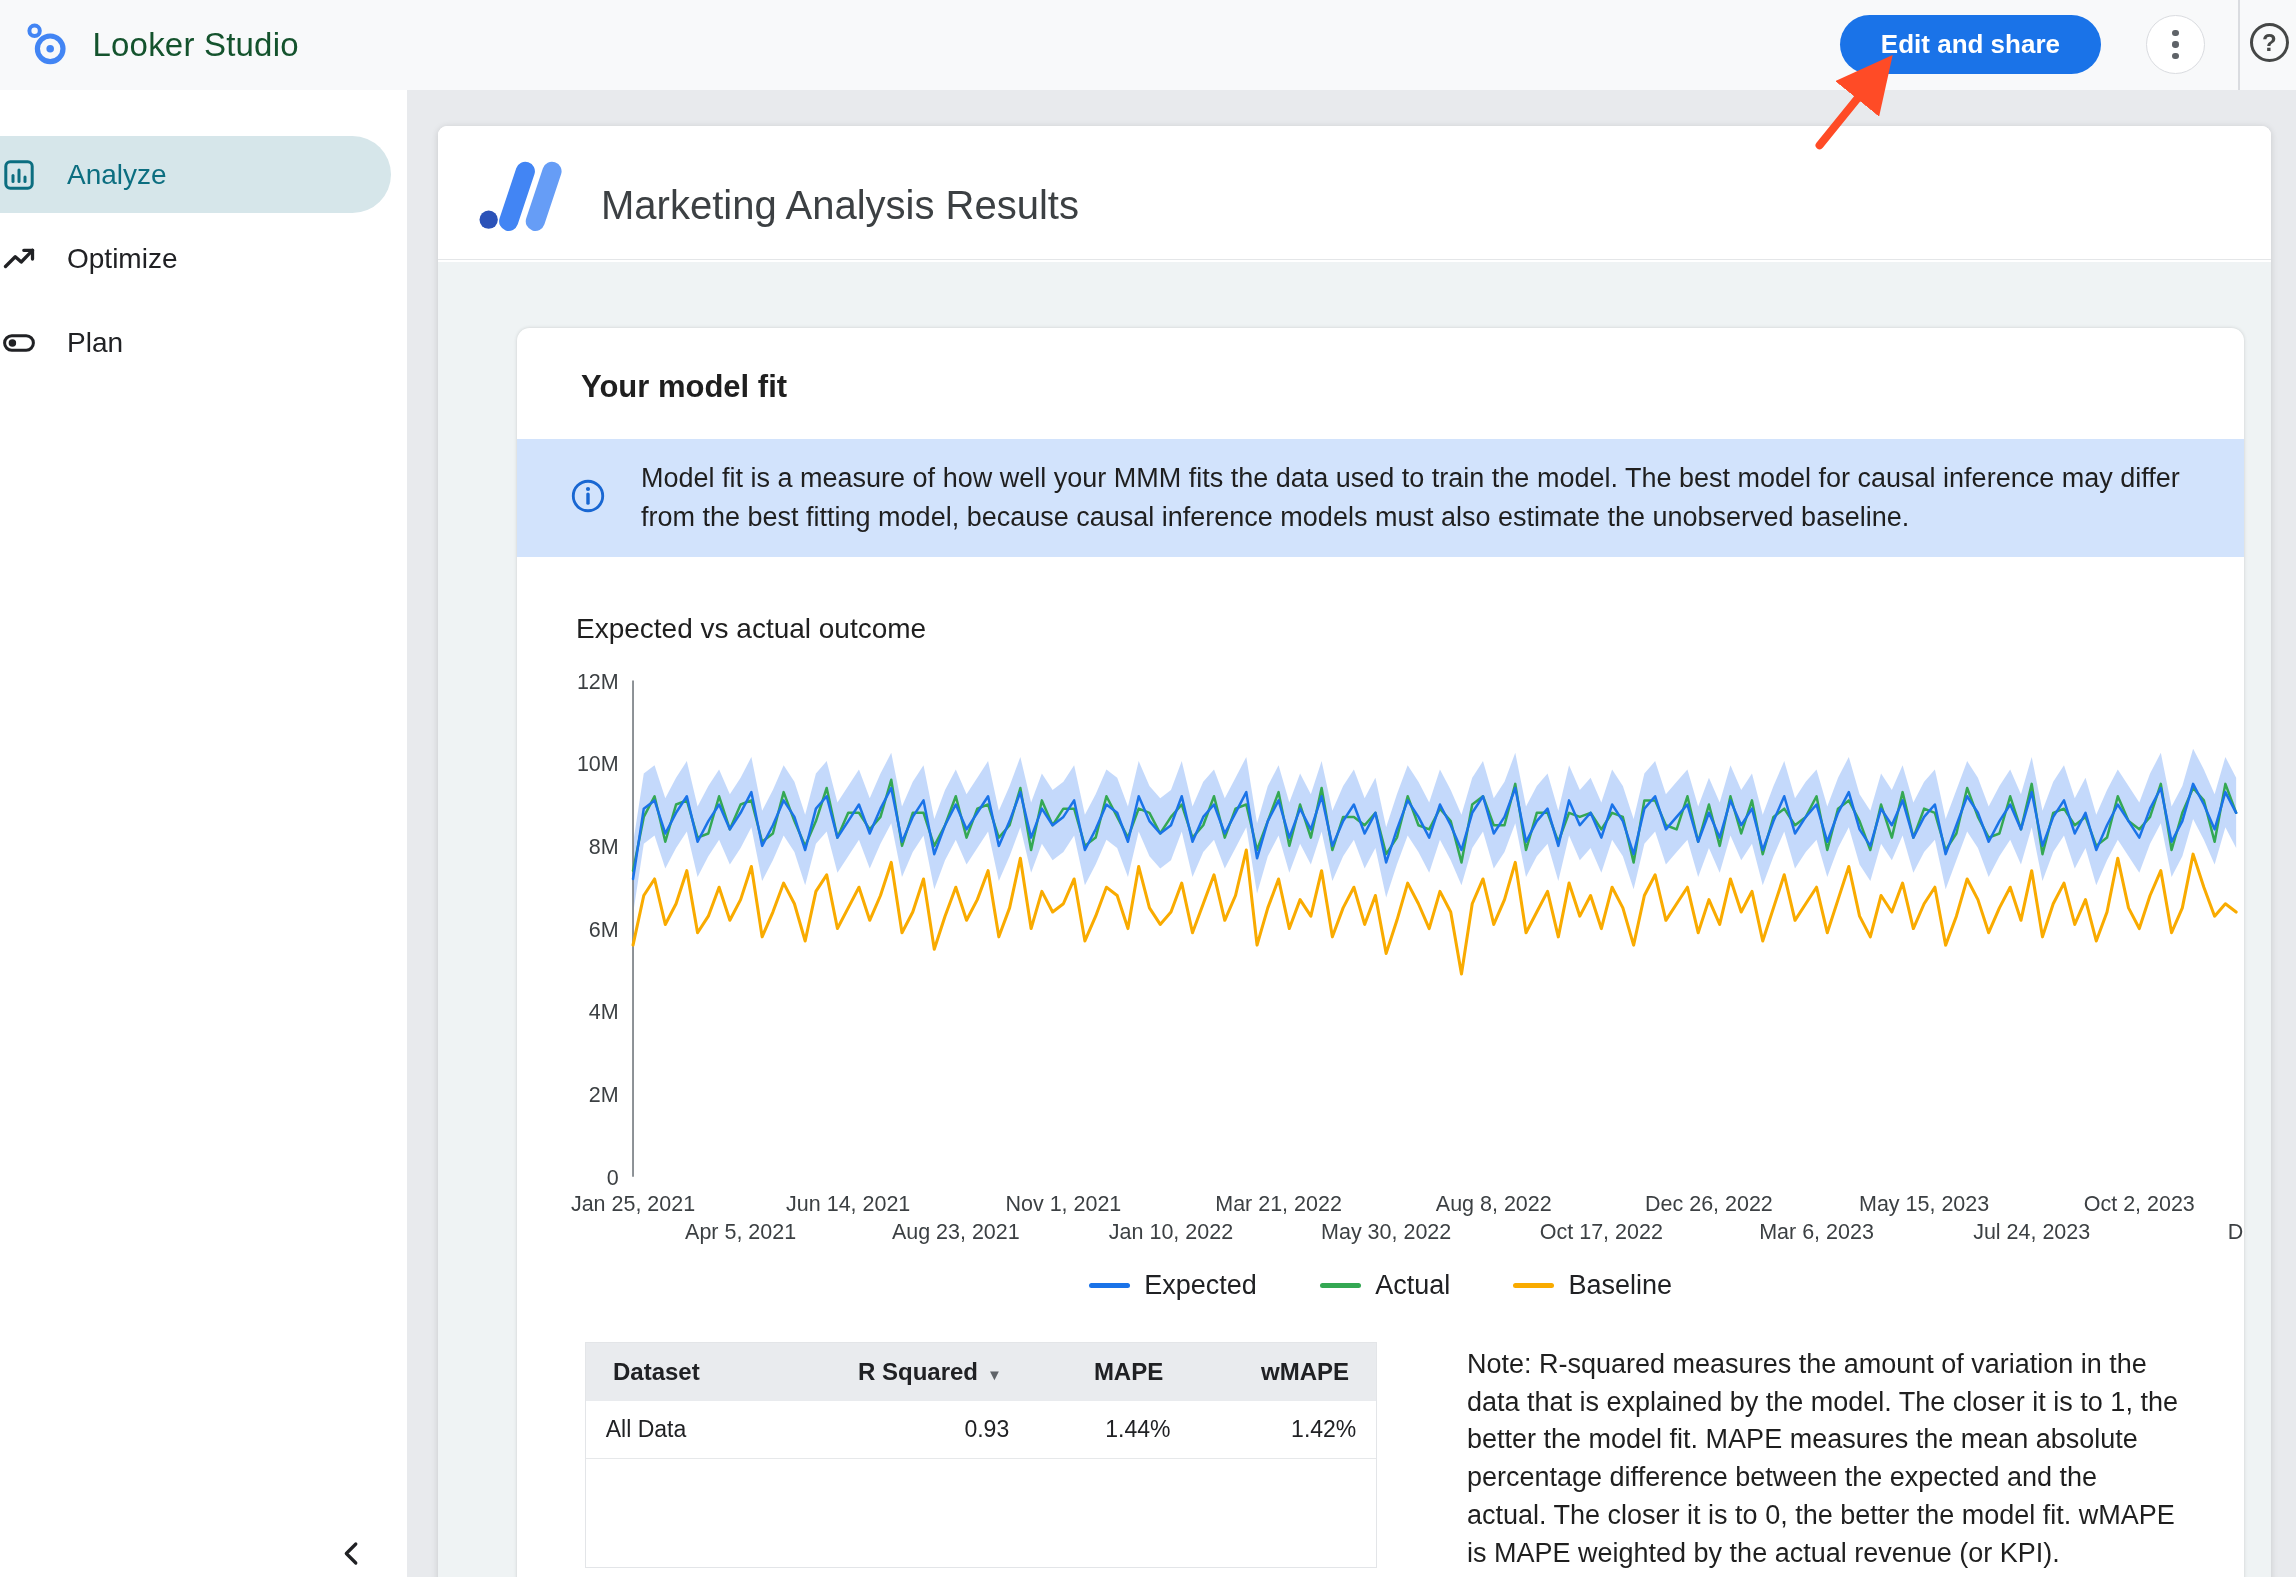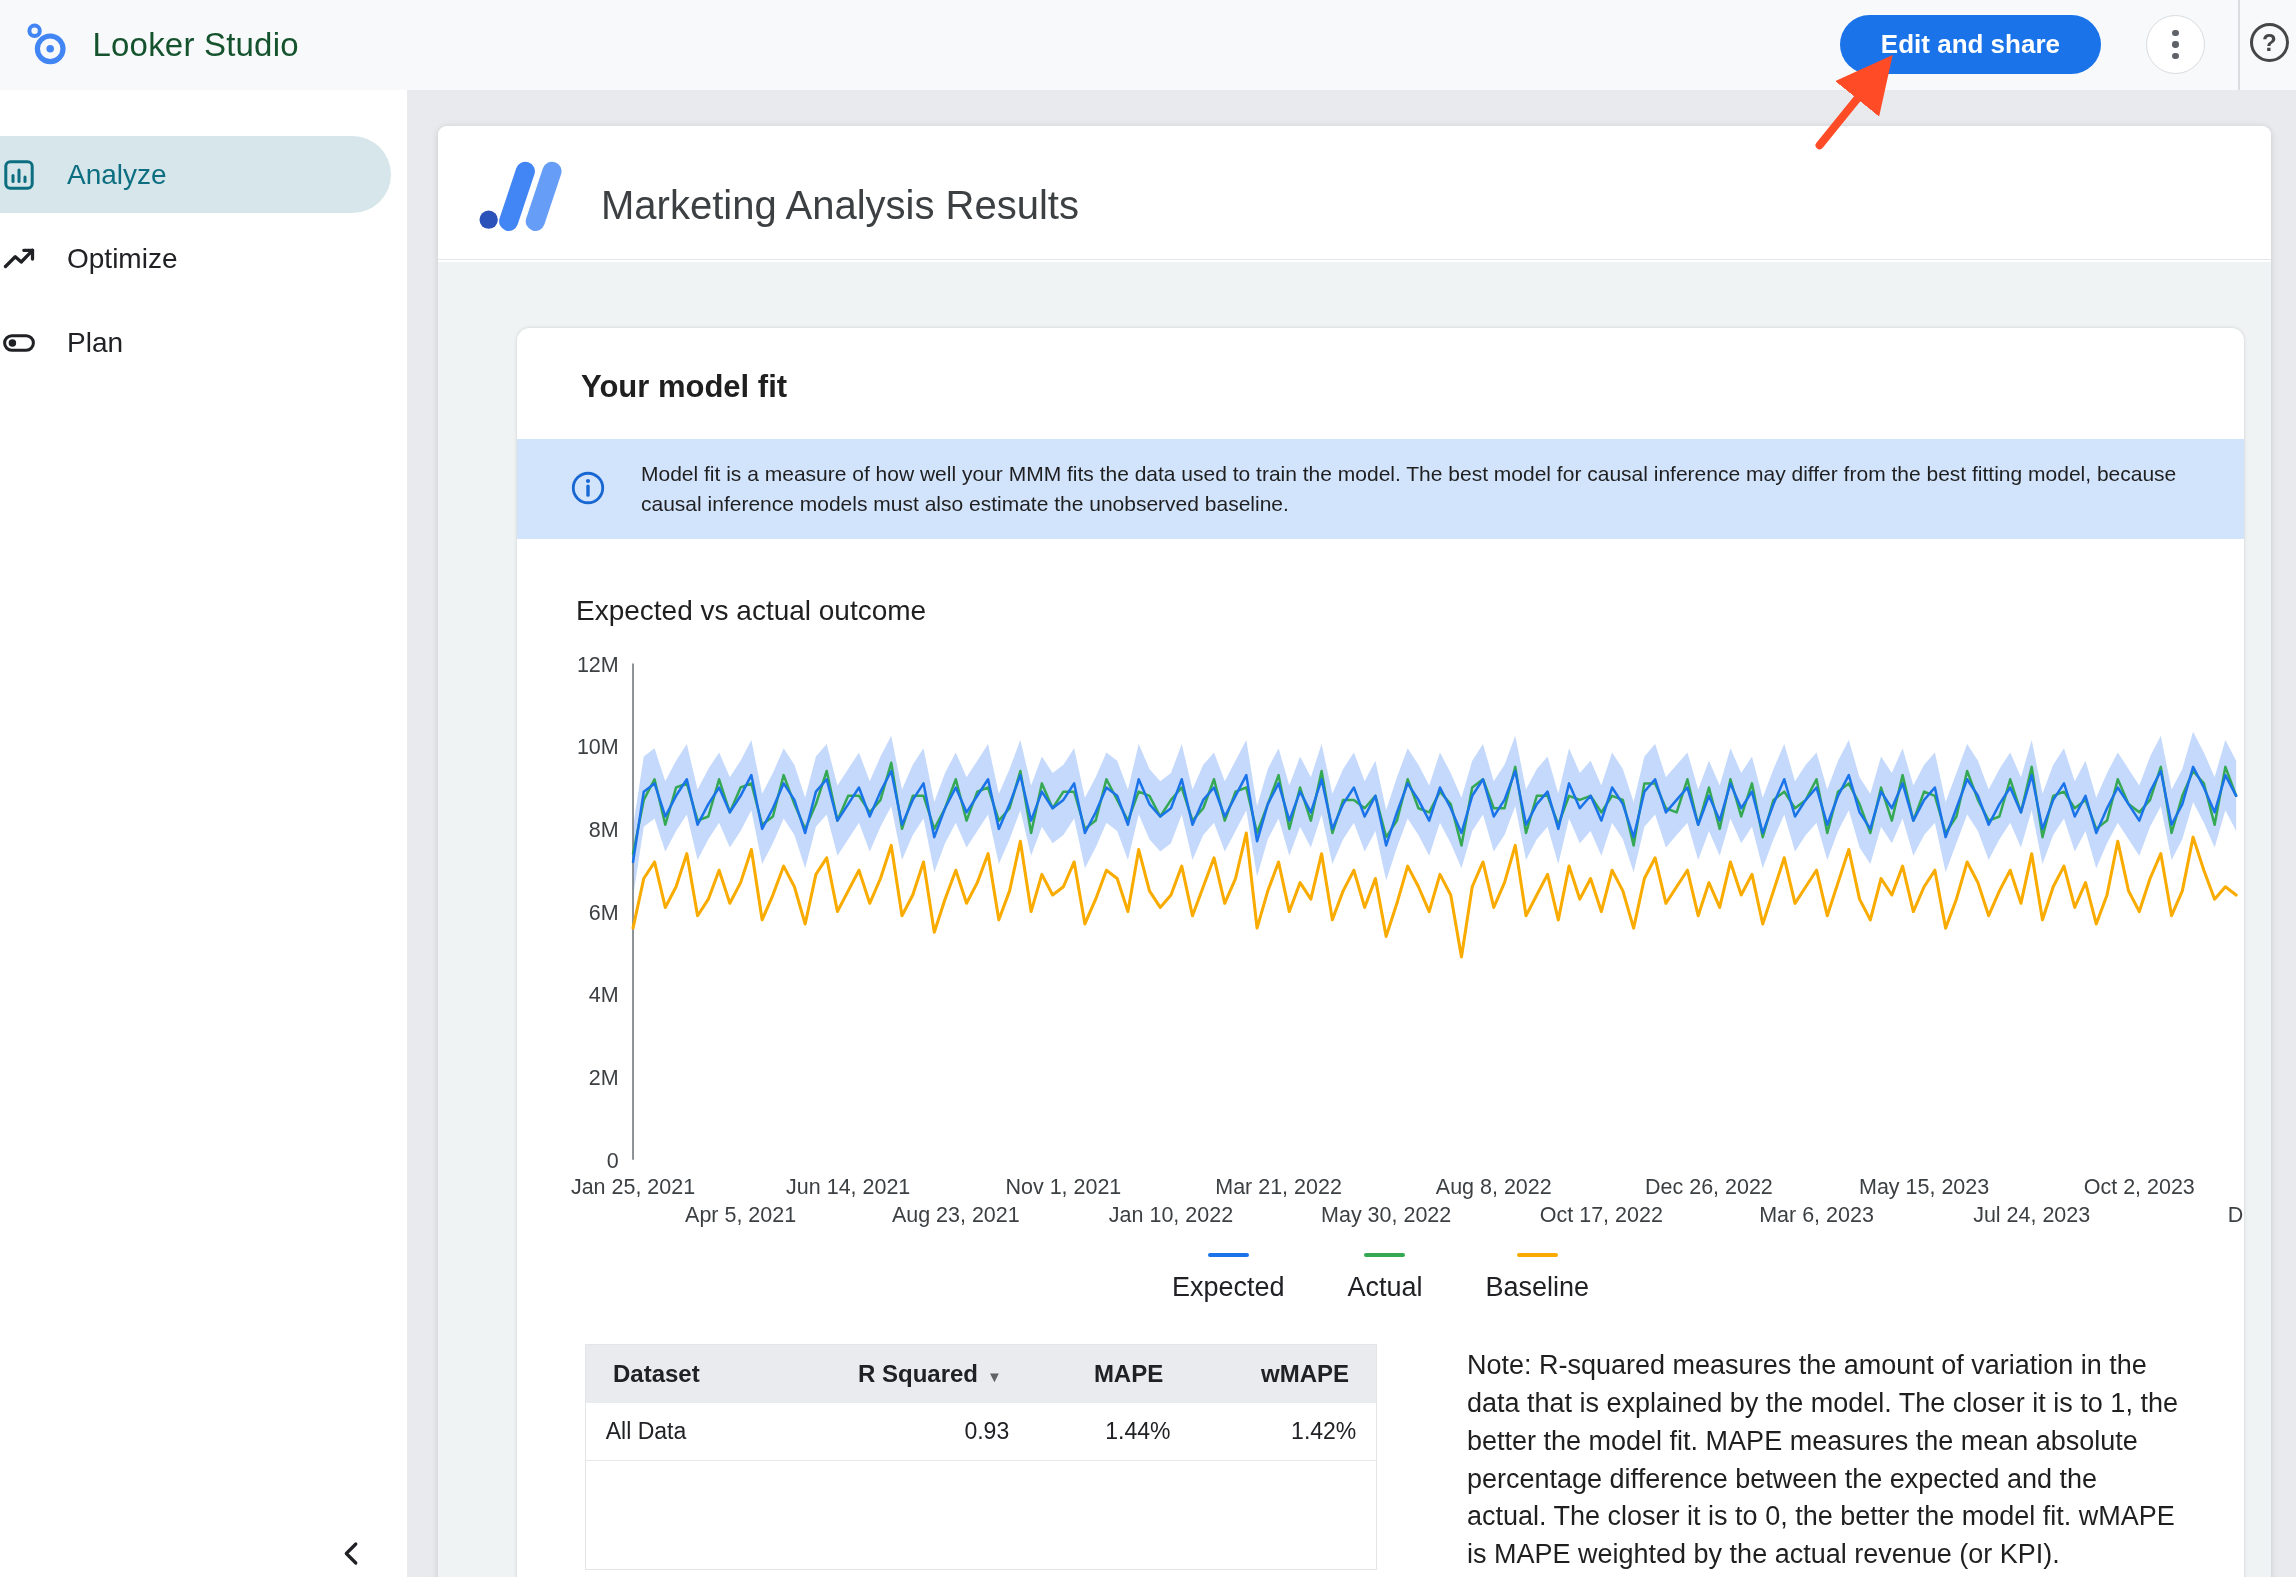--- a/index.html
+++ b/index.html
@@ -62,26 +62,26 @@
   .m-logo { position:absolute; left:39px; top:32px; }
   .report-title { position:absolute; left:163px; top:79px; transform:translateY(-50%); margin:0;
     font-size:40px; font-weight:400; color:#3c4043; }
   .page-body { position:absolute; top:136px; left:0; right:0; bottom:0; background:#eff3f4; }
   .card {
     position:absolute; left:79px; top:66px; right:27px; bottom:-21.5px;
     background:#fff; border-radius:12.5px; box-shadow:0 0.9px 3.6px rgba(60,64,67,.2); overflow:hidden;
   }
   .card-title { margin:41px 0 0 64px; font-size:31px; font-weight:700; color:#1f1f1f; }
   .banner { margin-top:34px; background:var(--banner-bg,#d2e3fc); display:flex; align-items:center; gap:34px; padding:19.7px 45px 19.7px 52px; }
-  .banner p { margin:0; font-size:21px; line-height:1.45; color:#1f1f1f; max-width:1970px; }
+  .banner p { margin:0; font-size:27px; line-height:1.45; color:#1f1f1f; max-width:1970px; }
   .chart-title { margin:56px 0 0 59px; font-size:28px; font-weight:400; color:#1f1f1f; }
   .chart-wrap { margin:21.5px 0 0 39px; width:1712px; height:595px; overflow:hidden; }
   .chart-wrap svg { width:1707px; height:595px; font-family:"Liberation Sans",sans-serif; }
   .legend { display:flex; justify-content:center; align-items:center; gap:63px; margin-top:9px; font-size:27px; color:#202124; }
-  .legend-item { display:flex; align-items:center; gap:14.3px;flex-direction:column; }
+  .legend-item { display:flex; align-items:center; gap:14.3px; }
   .sw { width:41px; height:4.5px; border-radius:2.7px; display:inline-block; }
 
   .bottom-row { display:flex; margin:41px 64px 0 68px; gap:90px; align-items:flex-start; }
   .table-box { width:792px; min-height:226px; border:0.9px solid #e3e5e8; background:#fff; }
   table { width:100%; border-collapse:collapse; }
   thead th { background:#e9ebee; font-weight:700; font-size:24px; color:#202124; padding:15px 27px; text-align:right; cursor:pointer; }
   thead th:first-child { text-align:left; }
   tbody td { font-size:23px; color:#202124; padding:15px 19.7px; text-align:right; border-bottom:0.9px solid #e6e8ea; }
   tbody td:first-child { text-align:left; }
   .sort { font-size:15px; color:#5f6368; margin-left:9px; }

